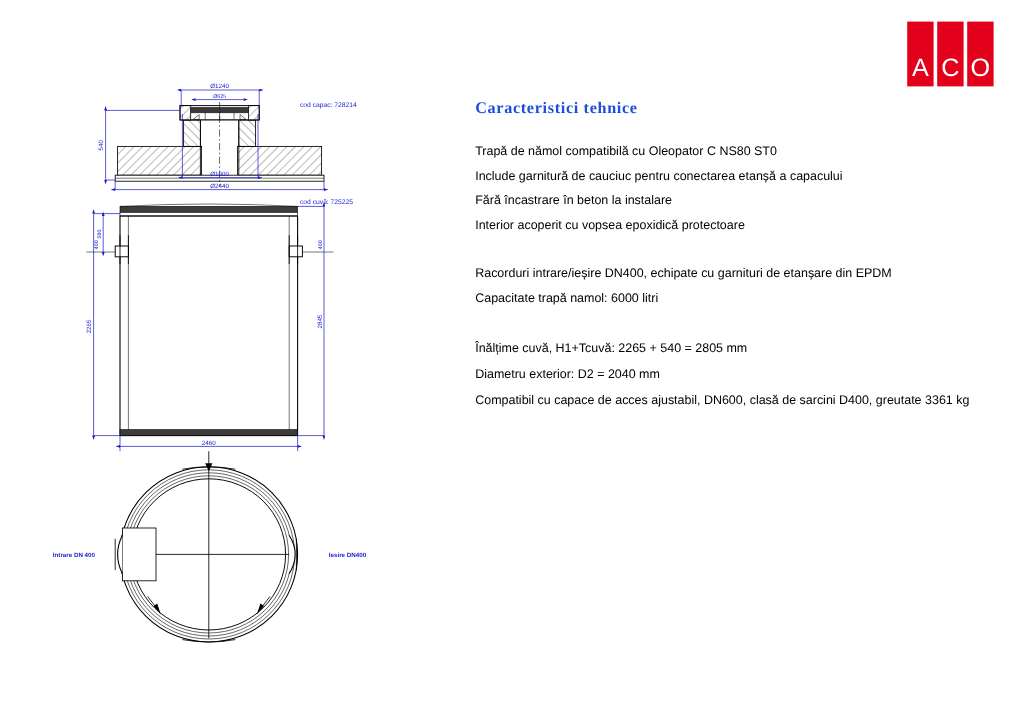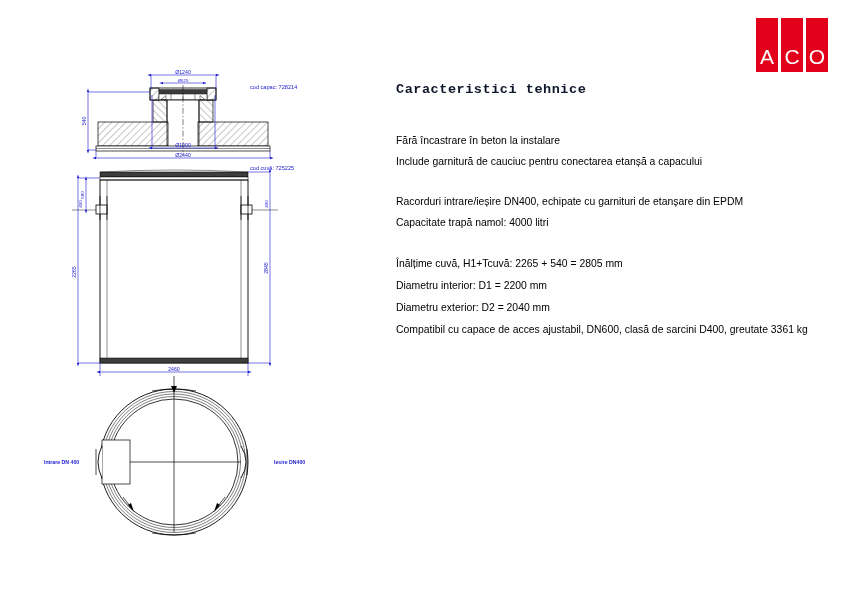--- a/index.html
+++ b/index.html
@@ -45,26 +45,26 @@
   }
 
   
   #tech-panel {
     position: absolute;
     left: 396px;
     top: 82px;
     width: 420px;
   }
   #tech-title {
-    font-family: Liberation Mono, monospace;
+    font-family: Liberation Serif, serif;
     font-size: 13.5px;
     font-weight: bold;
     letter-spacing: 0.55px;
-    color: #0f172a;
-    margin: 0 0 34px 0;
+    color: #1d4ed8;
+    margin: 0 0 19px 0;
   }
   .tech-group {
     margin-bottom: 20px;
   }
   .tech-line {
     font-family: "Liberation Sans", sans-serif;
     font-size: 10.4px;
     line-height: 20.5px;
     color: #000;
     white-space: nowrap;
@@ -278,28 +278,29 @@
       <text class="portlabel" x="44" y="464" text-anchor="start">Intrare DN 400</text>
       <text class="portlabel" x="274" y="464" text-anchor="start">Iesire DN400</text>
     </g>
   </svg>
 </div>
 
 <div id="tech-panel">
   <h1 id="tech-title">Caracteristici tehnice</h1>
 
   <div class="tech-group">
+    <div class="tech-line">Trapă de nămol compatibilă cu Oleopator C NS80 ST0</div>
+    <div class="tech-line">Include garnitură de cauciuc pentru conectarea etanșă a capacului</div>
     <div class="tech-line">Fără încastrare în beton la instalare</div>
-    <div class="tech-line">Include garnitură de cauciuc pentru conectarea etanșă a capacului</div>
+    <div class="tech-line">Interior acoperit cu vopsea epoxidică protectoare</div>
   </div>
 
   <div class="tech-group">
     <div class="tech-line">Racorduri intrare/ieșire DN400, echipate cu garnituri de etanșare din EPDM</div>
-    <div class="tech-line">Capacitate trapă namol: 4000 litri</div>
+    <div class="tech-line">Capacitate trapă namol: 6000 litri</div>
   </div>
 
   <div class="tech-group last">
     <div class="tech-line">Înălțime cuvă, H1+Tcuvă: 2265 + 540 = 2805 mm</div>
-    <div class="tech-line">Diametru interior: D1 = 2200 mm</div>
     <div class="tech-line">Diametru exterior: D2 = 2040 mm</div>
     <div class="tech-line justify">Compatibil cu capace de acces ajustabil, DN600, clasă de sarcini D400, greutate 3361 kg</div>
   </div>
 </div>
 
 </body></html>

